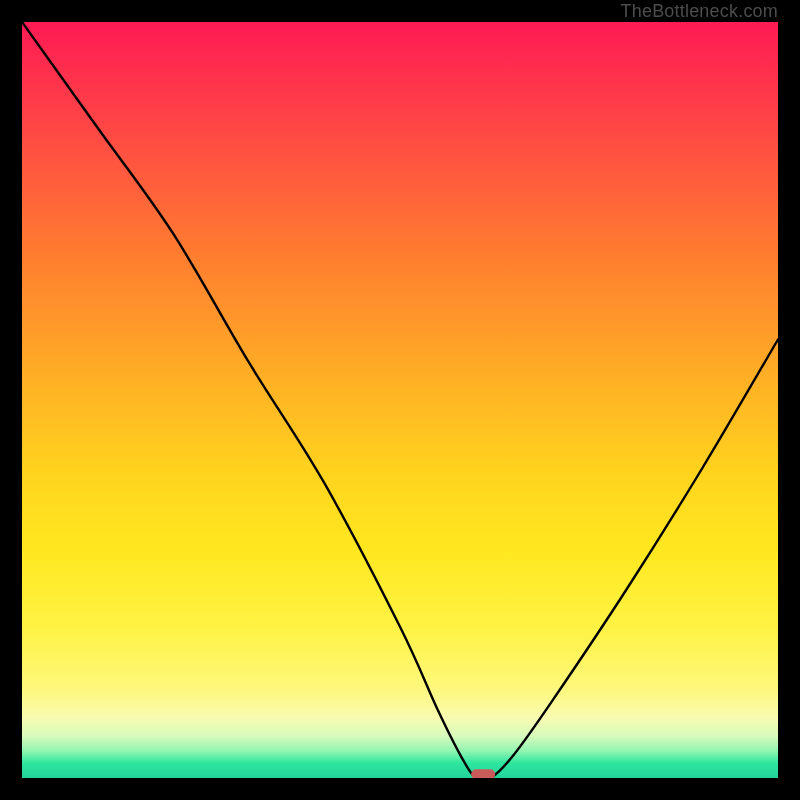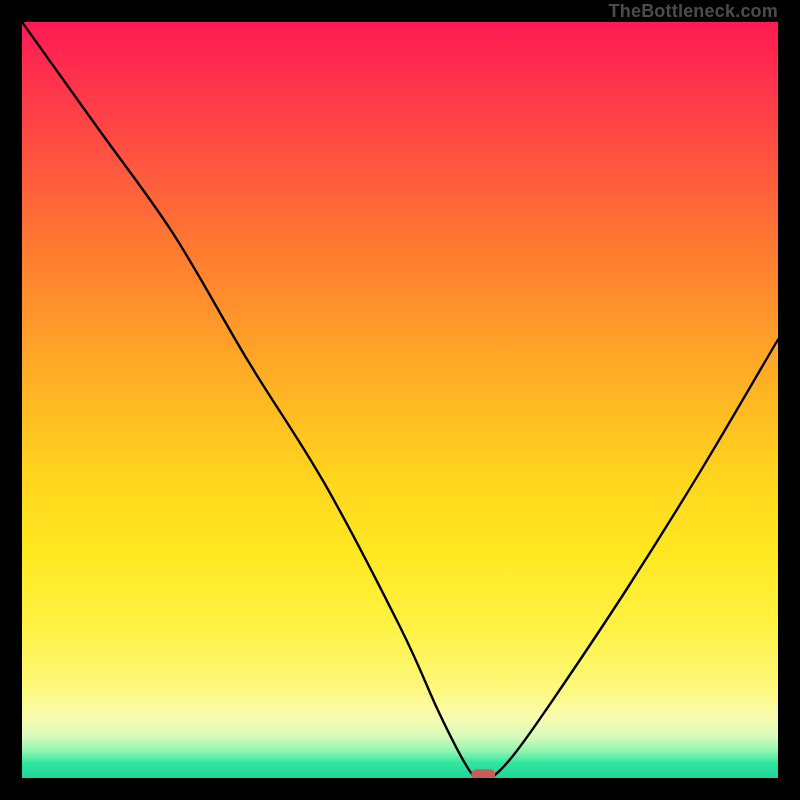--- a/index.html
+++ b/index.html
@@ -49,21 +49,21 @@
   }
   .watermark {
     position: absolute;
     top: 0;
     right: 22px;
     height: 22px;
     line-height: 22px;
     color: #4c4c4c;
     font-family: Arial, Helvetica, sans-serif;
     font-size: 18px;
-    font-weight: 700;
+    font-weight: 400;
     letter-spacing: 0.2px;
   }
 </style>
 </head>
 <body>
 
 <div class="frame">
   <div class="watermark">TheBottleneck.com</div>
   <div class="plot-area">
     <svg class="curve-svg" viewBox="0 0 756 756" preserveAspectRatio="none">

